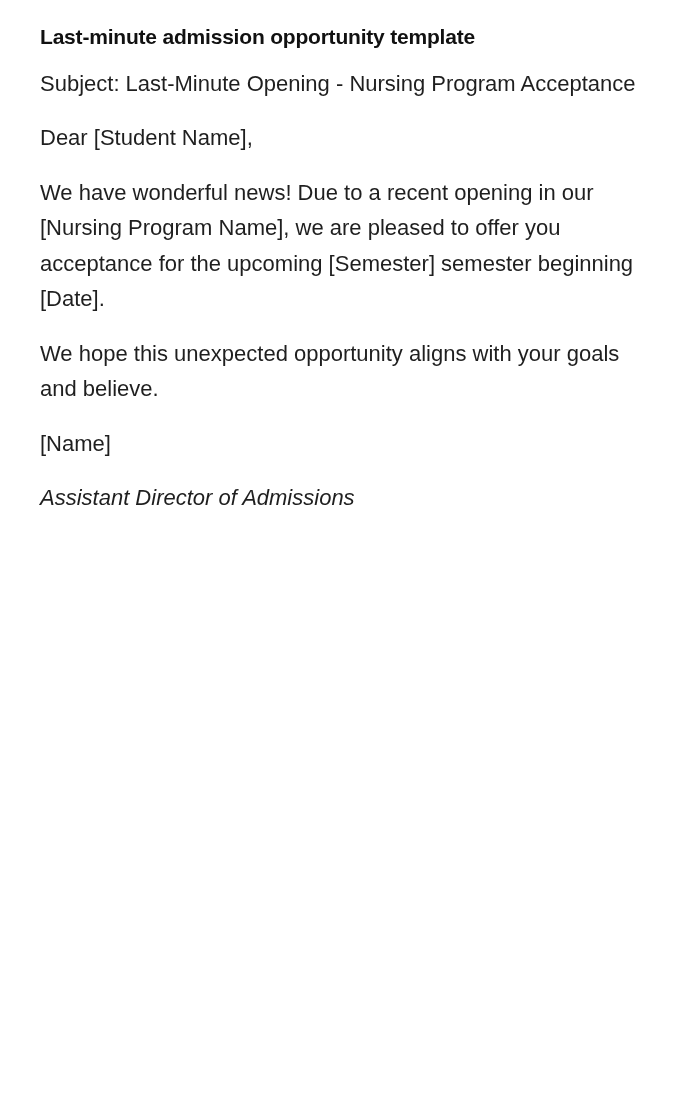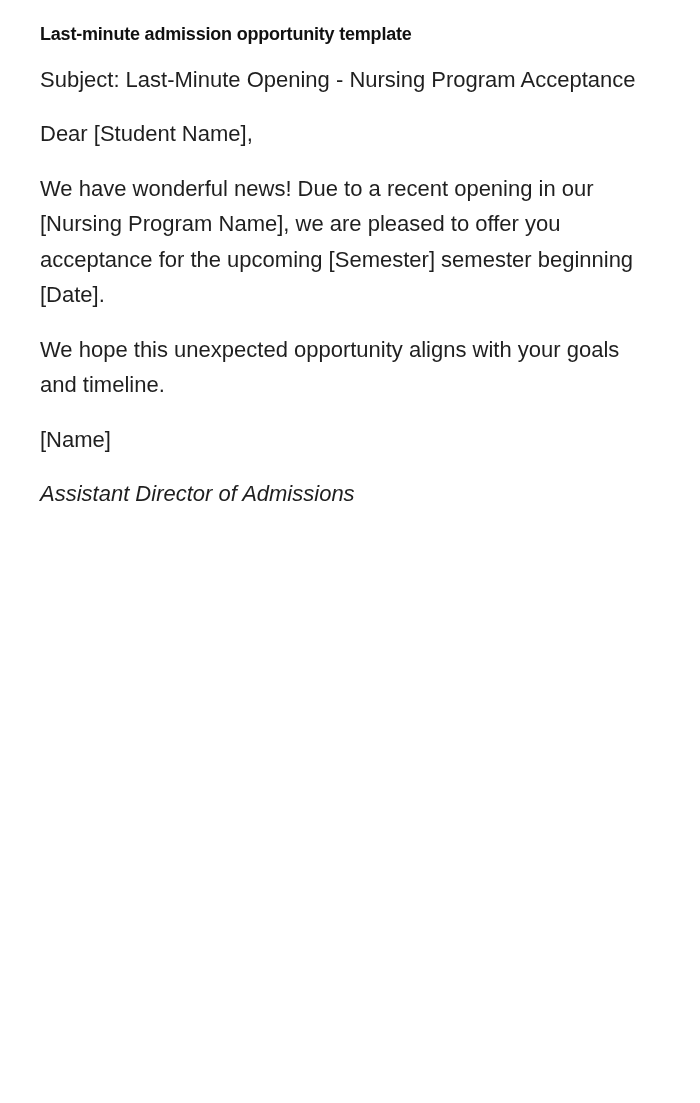--- a/index.html
+++ b/index.html
@@ -15,21 +15,21 @@
     -webkit-font-smoothing: antialiased;
   }
   .page {
     width: 700px;
     min-height: 1103px;
     box-sizing: border-box;
     padding: 24px 40px 40px 40px;
     background: #ffffff;
   }
   .doc-title {
-    font-size: 18px;
+    font-size: 21px;
     font-weight: 700;
     line-height: 1.22;
     letter-spacing: -0.2px;
     color: #111111;
     margin: 0 0 16px 0;
     font-stretch: condensed;
   }
   .para {
     font-size: 22px;
     line-height: 35.5px;
@@ -52,20 +52,20 @@
 
   <p class="para">Subject: Last-Minute Opening - Nursing Program Acceptance</p>
 
   <p class="para">Dear [Student Name],</p>
 
   <p class="para">We have wonderful news! Due to a recent opening in our [Nursing Program Name], we are pleased to offer you acceptance for the upcoming [Semester] semester beginning [Date].</p>
 
 
 
 
-  <p class="para">We hope this unexpected opportunity aligns with your goals and timeline.</p>
+  <p class="para">We hope this unexpected opportunity aligns with your goals and believe.</p>
 
 
   <p class="para">[Name]</p>
 
   <p class="para">Assistant Director of Admissions</p>
 
 </div>
 
 </body></html>

